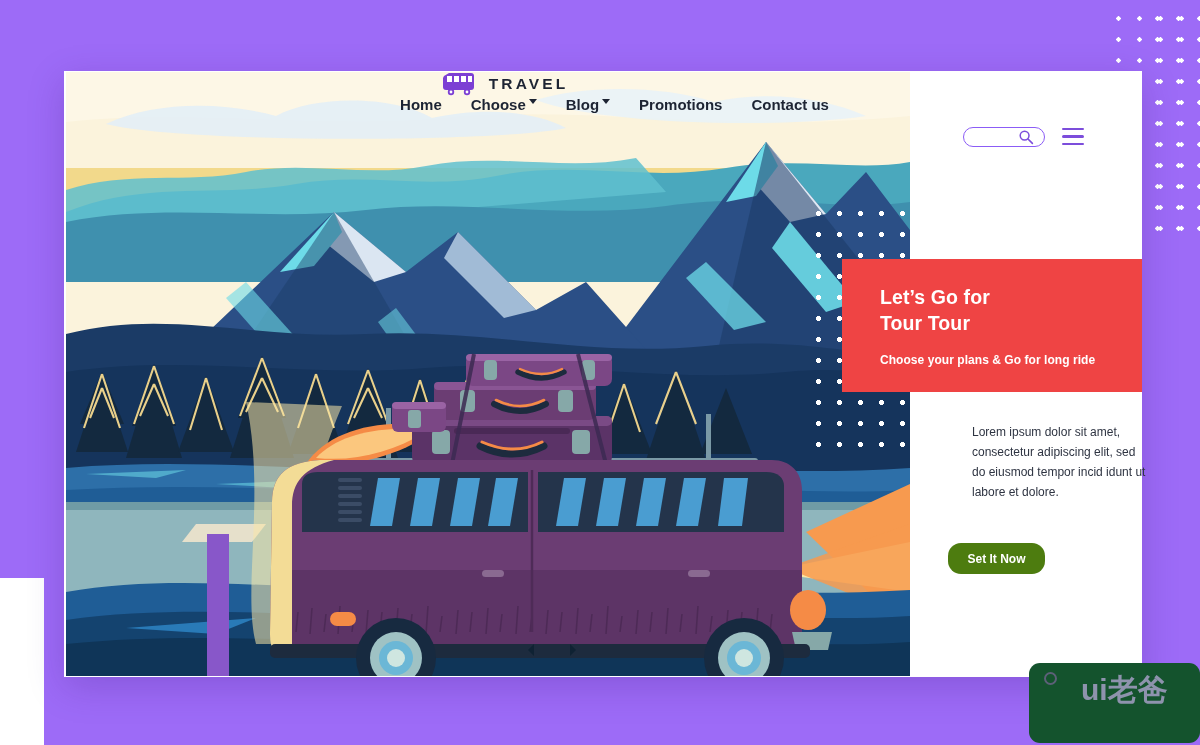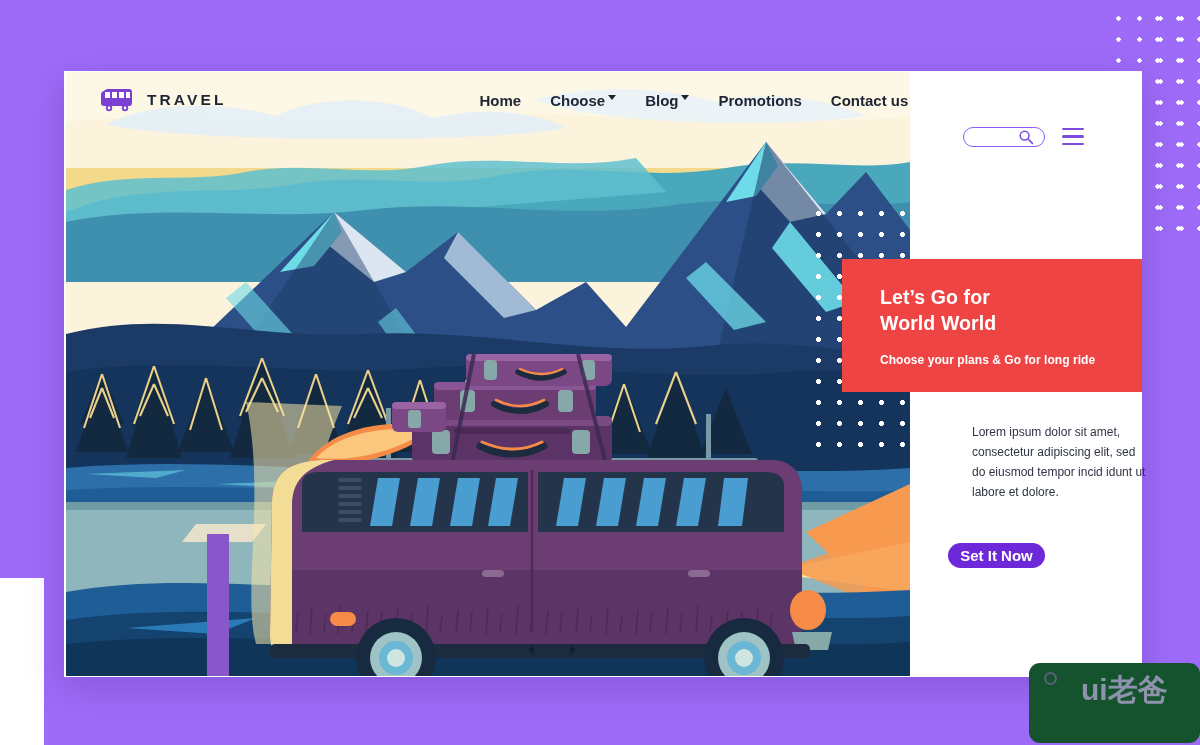--- a/index.html
+++ b/index.html
@@ -45,20 +45,21 @@
     background: #f6eed6;
   }
   .illus svg { display: block; width: 844px; height: 604px; }
 
   
   .site-header {
     position: absolute; left: 66px; top: 72px;
     width: 844px; height: 56px;
     display: flex; align-items: center;
     pointer-events: none;
+    flex-direction: column;
   }
   .brand {
     display: flex; align-items: center; gap: 12px;
     margin-left: 33px;
     pointer-events: auto;
   }
   .bus-icon { width: 36px; height: 24px; display: block; }
   .brand-name {
     font-size: 15.5px; letter-spacing: 3.1px; font-weight: 700;
     color: #1d2433;
@@ -134,25 +135,25 @@
   }
 
   
   .body-copy {
     position: absolute; left: 972px; top: 422px;
     width: 180px;
     font-size: 12px; line-height: 20px; color: #2e3442;
   }
   .cta {
     position: absolute; left: 948px; top: 543px;
-    width: 97px; height: 25px;
-    background: #6d28d9; color: #fff;
+    width: 97px; height: 31px;
+    background: #4d7c0f; color: #fff;
     border: none; border-radius: 13px;
     font-family: "Liberation Sans", sans-serif;
-    font-size: 15px; font-weight: 700;
+    font-size: 12px; font-weight: 700;
     cursor: pointer;
   }
 
   
   .watermark {
     position: absolute; left: 1029px; top: 663px;
     width: 171px; height: 80px;
     background: #14532d; border-radius: 11px;
     overflow: hidden;
   }
@@ -457,21 +458,21 @@
       <span></span>
       <span></span>
     </div>
   </div>
 
   <div class="dot-grid"></div>
 
   <div class="hero-card">
     <div class="hero-title">
       <div>Let’s Go for</div>
-      <div>World World</div>
+      <div>Tour Tour</div>
     </div>
     <div class="hero-sub">Choose your plans &amp;  Go for long ride</div>
   </div>
 
   <p class="body-copy">Lorem ipsum dolor sit amet, consectetur adipiscing elit, sed do eiusmod tempor incid idunt ut labore et dolore.</p>
 
   <button class="cta">Set It Now</button>
 
   <div class="watermark">
     <div class="wm-ring"></div>

